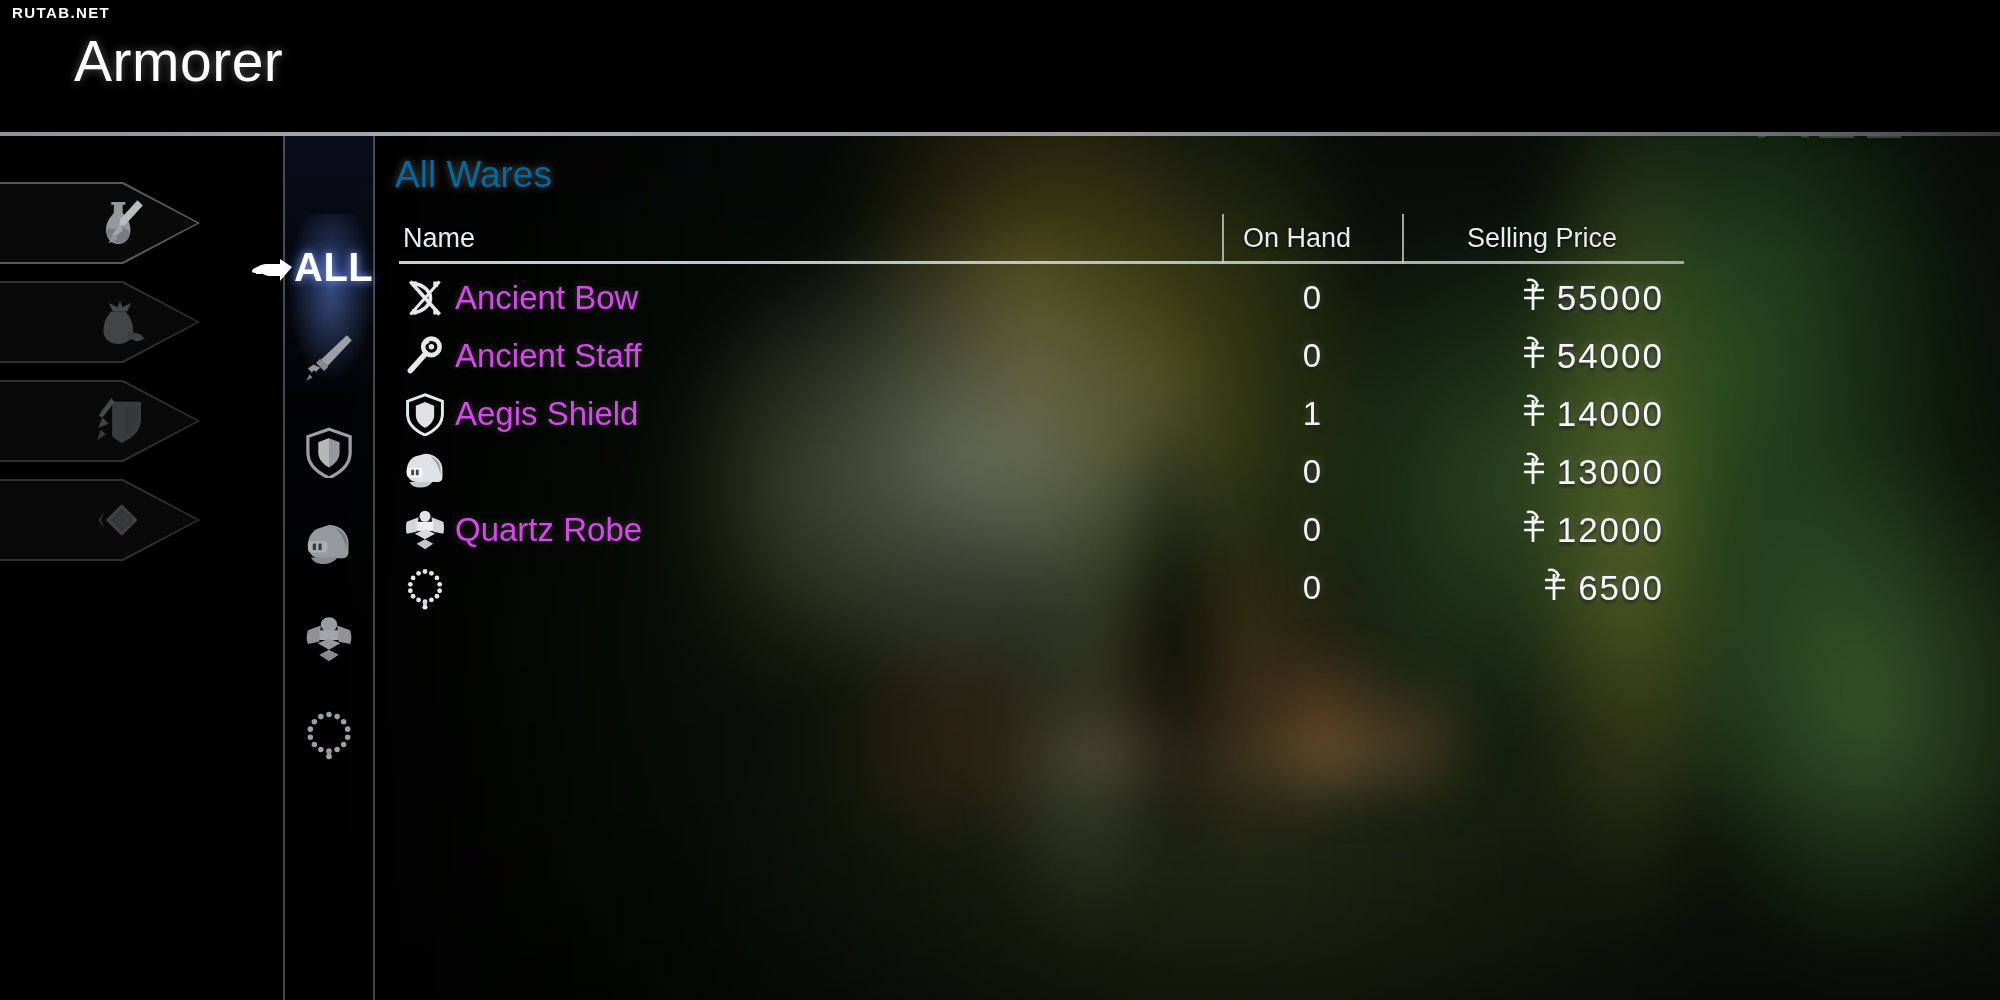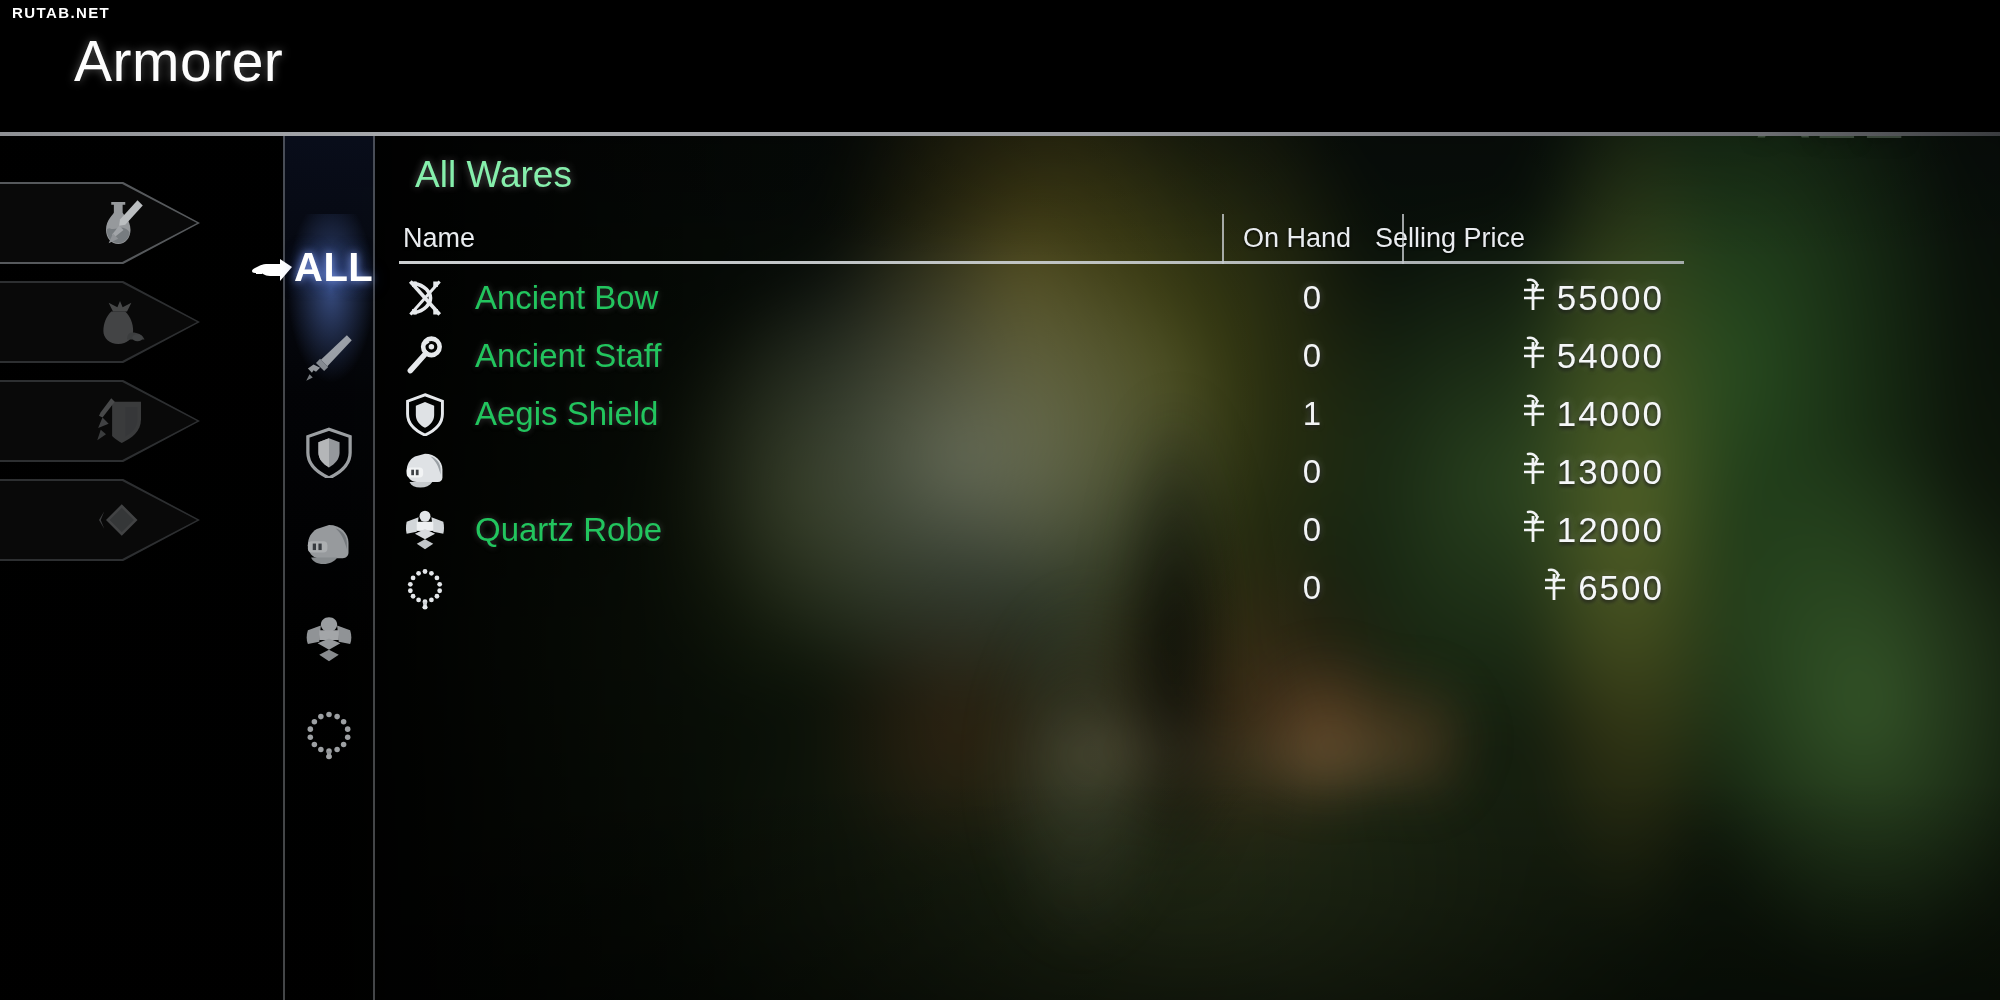--- a/index.html
+++ b/index.html
@@ -88,40 +88,40 @@
   .cat-icon { position:absolute; left:50%; transform:translateX(-50%); width:52px; height:52px; opacity:.75; }
 
   
   #all-sel { position:absolute; left:248px; top:245px; z-index:8; display:flex; align-items:center; gap:0px; }
   #all-sel .hand { width:46px; height:34px; flex:0 0 auto; }
   #all-label { font-size:40px; font-weight:700; letter-spacing:.5px; color:#fff;
     text-shadow:0 0 8px rgba(140,170,255,.85), 0 0 18px rgba(60,90,200,.6); }
 
   
   #panel { position:absolute; left:375px; top:136px; width:1325px; height:864px; z-index:5; }
-  #panel-title { position:absolute; left:40px; top:18px; font-size:37px; color:#86efac;
+  #panel-title { position:absolute; left:20px; top:18px; font-size:37px; color:#0369a1;
     text-shadow:0 0 9px rgba(255,255,255,.38), 0 2px 4px #000; }
 
   .colhdr { position:absolute; left:24px; top:76px; width:1285px; height:52px; }
   .colhdr .ln { position:absolute; left:0; bottom:0; width:1285px; height:3px;
     background:linear-gradient(90deg, rgba(215,218,220,.95) 0%, rgba(200,205,208,.9) 62%, rgba(185,190,195,.85) 100%); }
   .colhdr .vl1 { position:absolute; left:823px; top:2px; width:2px; height:50px; background:rgba(210,214,218,.75); }
   .colhdr .vl2 { position:absolute; left:1003px; top:2px; width:2px; height:50px; background:rgba(210,214,218,.75); }
   .colhdr .h { position:absolute; bottom:10px; font-size:27px; color:#e9ecef; text-shadow:0 1px 3px #000; }
   .colhdr .h-name  { left:4px; }
   .colhdr .h-hand  { left:844px; }
-  .colhdr .h-price { left:976px;margin-top:14px; }
+  .colhdr .h-price { left:1068px;margin-top:14px; }
 
   
   #rows { position:absolute; left:24px; top:133px; width:1285px; }
   .row { position:relative; height:58px; }
   .row .ic { position:absolute; left:4px; top:50%; transform:translateY(-50%);
     width:44px; height:44px; }
-  .row .nm { position:absolute; left:76px; top:50%; transform:translateY(-50%);
-    font-size:33px; color:#22c55e; white-space:nowrap; text-shadow:0 0 7px rgba(255,255,255,.25), 0 2px 4px #000; }
+  .row .nm { position:absolute; left:56px; top:50%; transform:translateY(-50%);
+    font-size:33px; color:#d946ef; white-space:nowrap; text-shadow:0 0 7px rgba(255,255,255,.25), 0 2px 4px #000; }
   .row .oh { position:absolute; left:823px; width:180px; top:50%; transform:translateY(-50%);
     text-align:center; font-size:33px; color:#f2f4f5; text-shadow:0 0 7px rgba(255,255,255,.3), 0 2px 4px #000; }
   .row .pr { position:absolute; right:20px; top:50%; transform:translateY(-50%);
     display:flex; gap:10px;
     font-size:35px; color:#f5f7f8; letter-spacing:2px; text-shadow:0 0 8px rgba(255,255,255,.3), 0 2px 4px #000; }
   .gil { width:26px; height:34px; flex:0 0 auto; }
 
   svg { display:block; }
 </style>
 </head>

